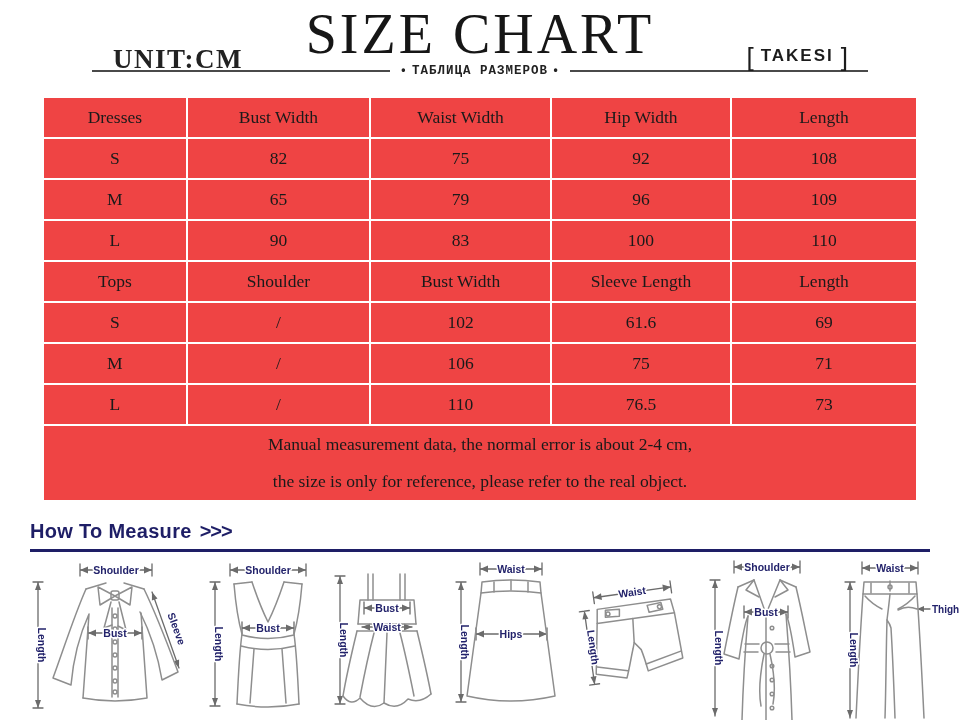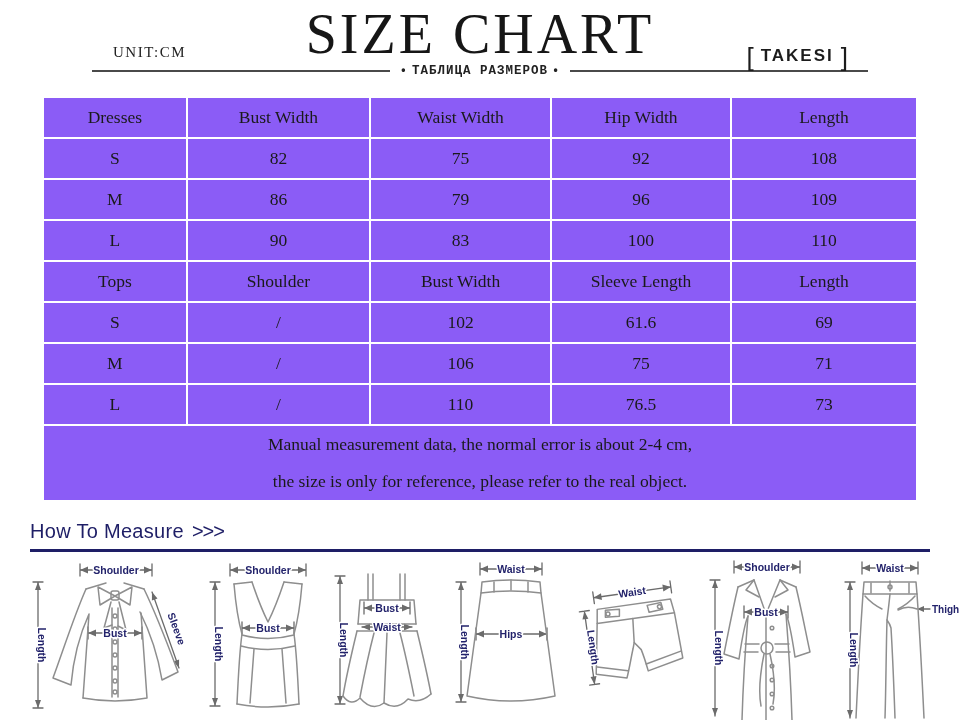--- a/index.html
+++ b/index.html
@@ -15,21 +15,21 @@
     position:absolute; top:2px; left:0; width:100%;
     text-align:center; font-family:"Liberation Serif", serif;
     font-size:56px; letter-spacing:3px; color:#161616; font-weight:normal;
   }
   .header-rule {
     position:absolute; top:70px; left:92px; width:776px; height:2px;
     background:#4a4a4a;
   }
   .unit {
     position:absolute; left:113px; top:44px;
-    font-size:15px; letter-spacing:1.5px; color:#222;
+    font-size:27px; letter-spacing:1.5px; color:#222;font-weight:bold;
   }
   .subtitle-pill {
     position:absolute; top:60px; left:0; width:100%; text-align:center;
   }
   .subtitle-pill .pill {
     display:inline-block; background:#fff; padding:0 6px;
     font-family:Liberation Mono, monospace; font-weight:bold;
     font-size:12.5px; letter-spacing:1px; color:#222;
   }
   .subtitle-pill .dot { font-size:12px; color:#222; padding:0 4px; }
@@ -39,29 +39,29 @@
   }
   .brand .bracket { font-size:26px; font-weight:400; vertical-align:-3px; }
   .brand .brand-name { font-size:17px; font-weight:bold; letter-spacing:2px; padding:0 7px; vertical-align:2px; }
 
   
   .size-table {
     position:absolute; left:42px; top:96px; width:876px;
     border-collapse:separate; border-spacing:2px; table-layout:fixed;
   }
   .size-table td {
-    background:#8b5cf6; text-align:center; vertical-align:middle;
+    background:#ef4444; text-align:center; vertical-align:middle;
     font-size:17.5px; color:#1a1a1a; height:39px; padding:0;
   }
   .size-table .note-cell { height:64px; line-height:37px; }
 
   
   .htm-heading {
     position:absolute; left:30px; top:520px;
-    font-family:"Liberation Sans", sans-serif; font-weight:normal;
+    font-family:"Liberation Sans", sans-serif; font-weight:bold;
     font-size:20px; color:#1e1e66; letter-spacing:0.3px;
   }
   .htm-heading .chevrons { margin-left:8px; letter-spacing:-1px; }
   .htm-rule { position:absolute; left:30px; top:549px; width:900px; height:3px; background:#1e1e66; }
 
   .figures { position:absolute; left:0; top:556px; width:960px; height:164px; }
   .figures svg { position:absolute; top:0; height:164px; overflow:visible; }
   .fig-blouse { left:26px;  width:178px; }
   .fig-tank   { left:206px; width:116px; }
   .fig-slip   { left:330px; width:114px; }
@@ -113,21 +113,21 @@
       </tr>
       <tr>
         <td>S</td>
         <td>82</td>
         <td>75</td>
         <td>92</td>
         <td>108</td>
       </tr>
       <tr>
         <td>M</td>
-        <td>86</td>
+        <td>65</td>
         <td>79</td>
         <td>96</td>
         <td>109</td>
       </tr>
       <tr>
         <td>L</td>
         <td>90</td>
         <td>83</td>
         <td>100</td>
         <td>110</td>

